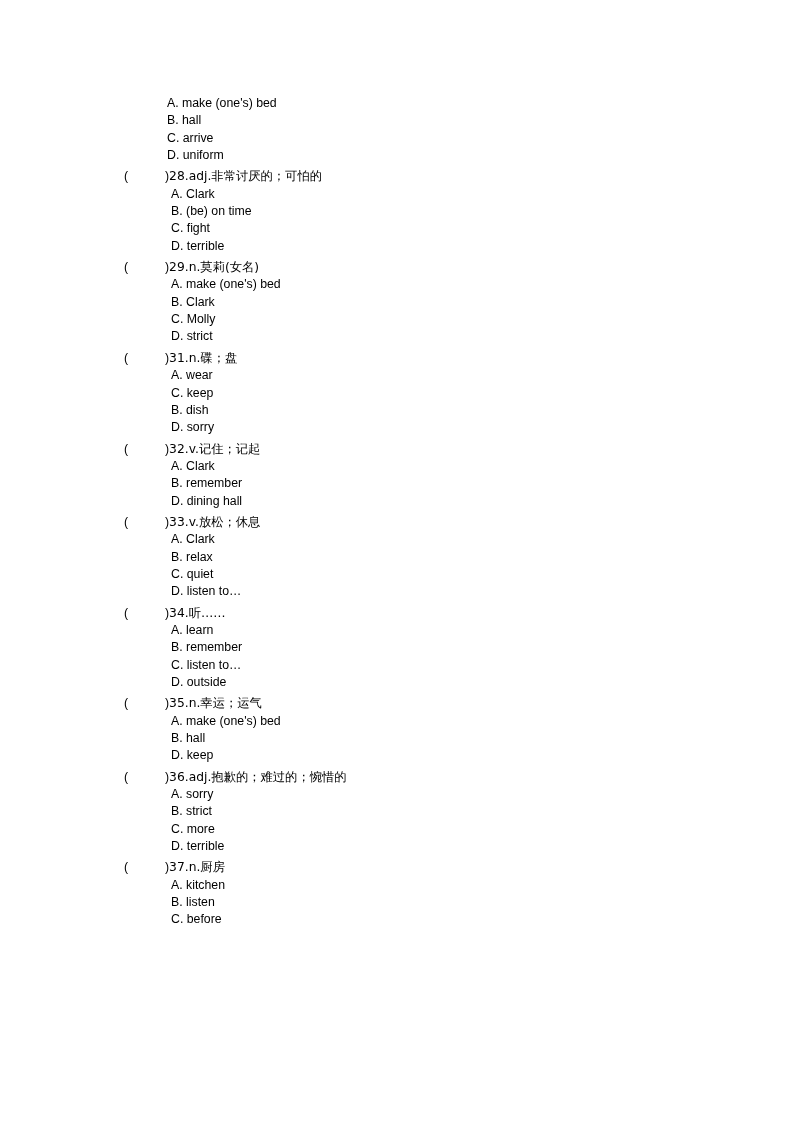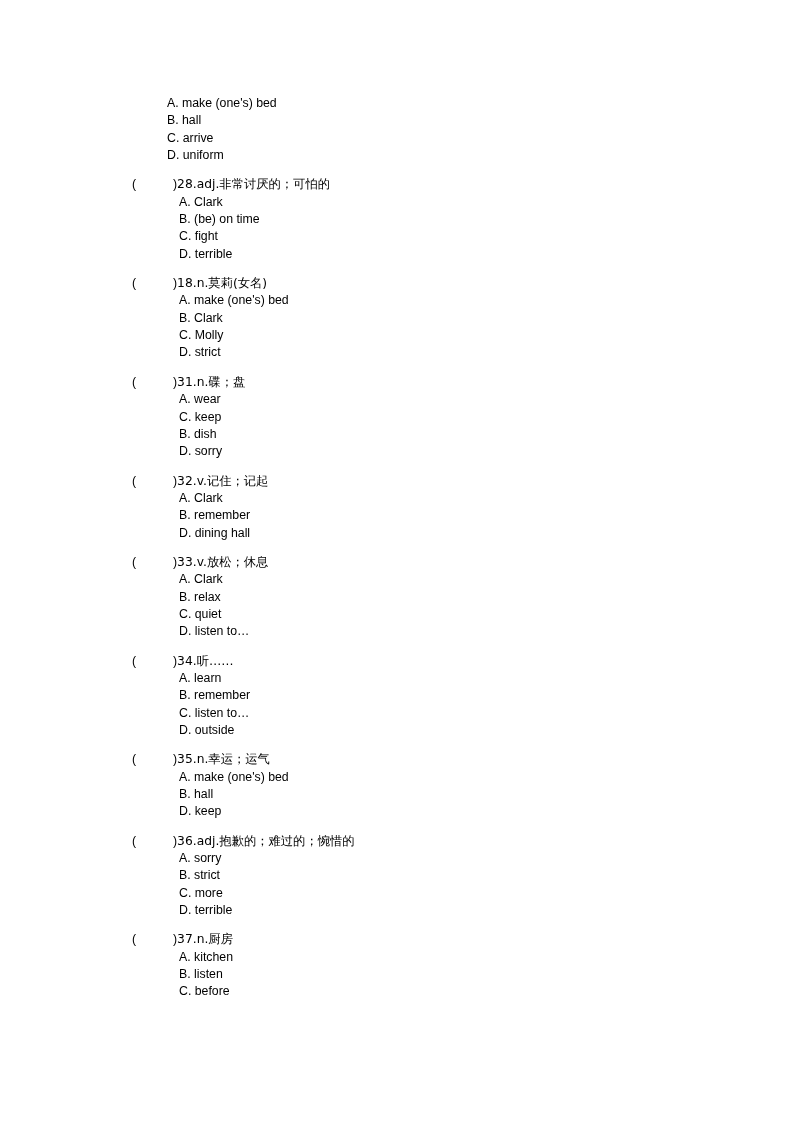--- a/index.html
+++ b/index.html
@@ -27,21 +27,21 @@
     line-height: 17.35px;
   }
   
   .option-line {
     padding-left: 167px;
     white-space: pre;
     font-size: 12.3px;
     line-height: 17.35px;
   }
   .question-block {
-    margin: 12px;
+    margin: 4px;
     padding: 0;
   }
   .question-line {
     padding-left: 120px;
     white-space: pre;
     font-size: 12.3px;
     line-height: 17.35px;
   }
   .q-paren-open {
     display: inline-block;
@@ -68,21 +68,21 @@
       </div>
     <div>
         <div class="question-block">
           <div class="question-line"><span class="q-paren-open">(</span><span>)</span><span class="q-stem cn">28.adj.非常讨厌的；可怕的</span></div>
           <div class="option-line">A. Clark</div>
           <div class="option-line">B. (be) on time</div>
           <div class="option-line">C. fight</div>
           <div class="option-line">D. terrible</div>
         </div>
         <div class="question-block">
-          <div class="question-line"><span class="q-paren-open">(</span><span>)</span><span class="q-stem cn">18.n.莫莉(女名)</span></div>
+          <div class="question-line"><span class="q-paren-open">(</span><span>)</span><span class="q-stem cn">29.n.莫莉(女名)</span></div>
           <div class="option-line">A. make (one's) bed</div>
           <div class="option-line">B. Clark</div>
           <div class="option-line">C. Molly</div>
           <div class="option-line">D. strict</div>
         </div>
         <div class="question-block">
           <div class="question-line"><span class="q-paren-open">(</span><span>)</span><span class="q-stem cn">31.n.碟；盘</span></div>
           <div class="option-line">A. wear</div>
           <div class="option-line">C. keep</div>
           <div class="option-line">B. dish</div>

